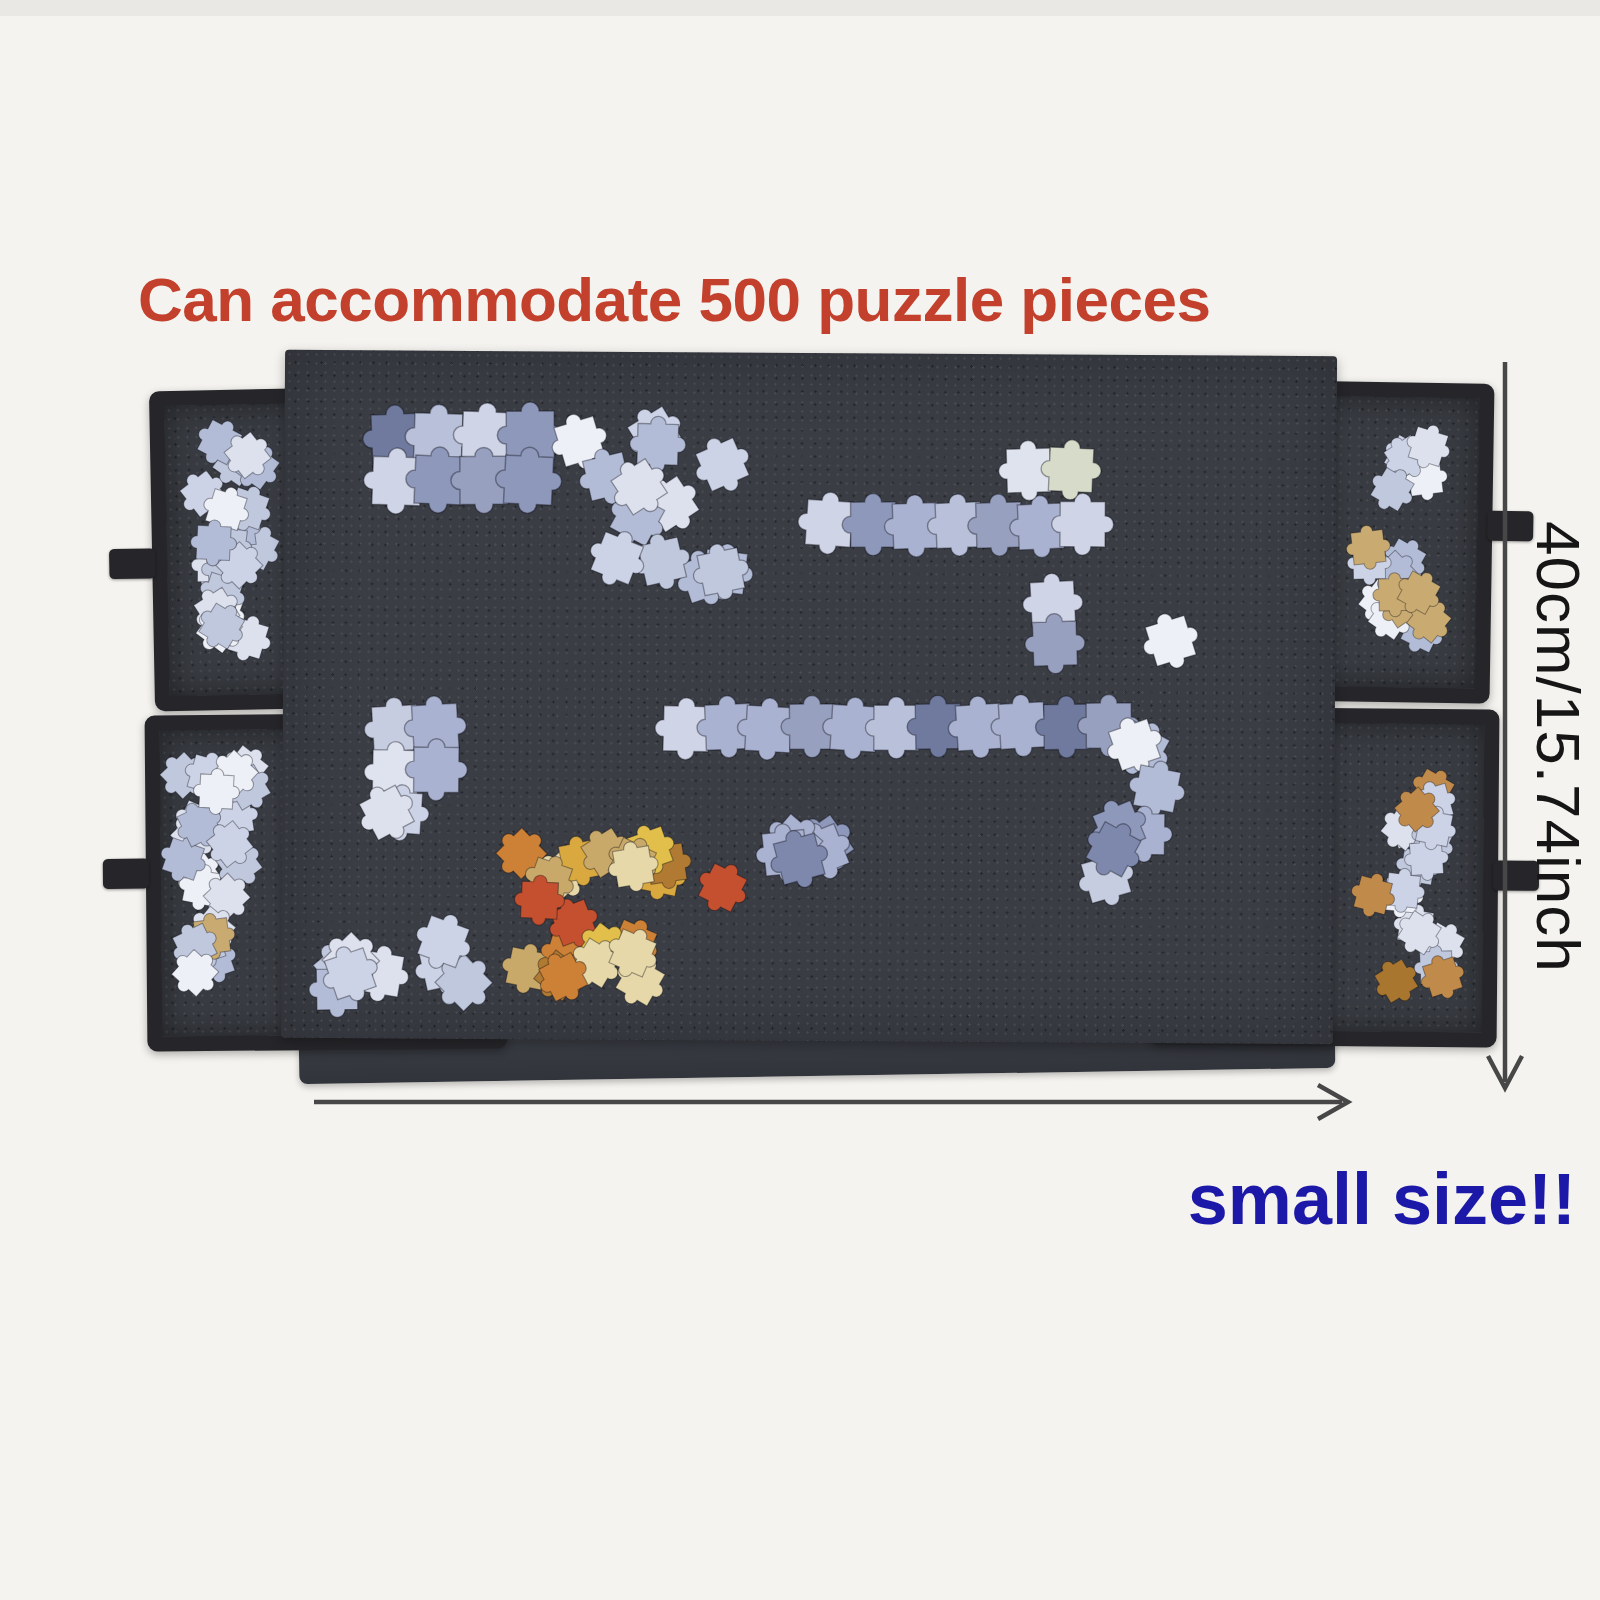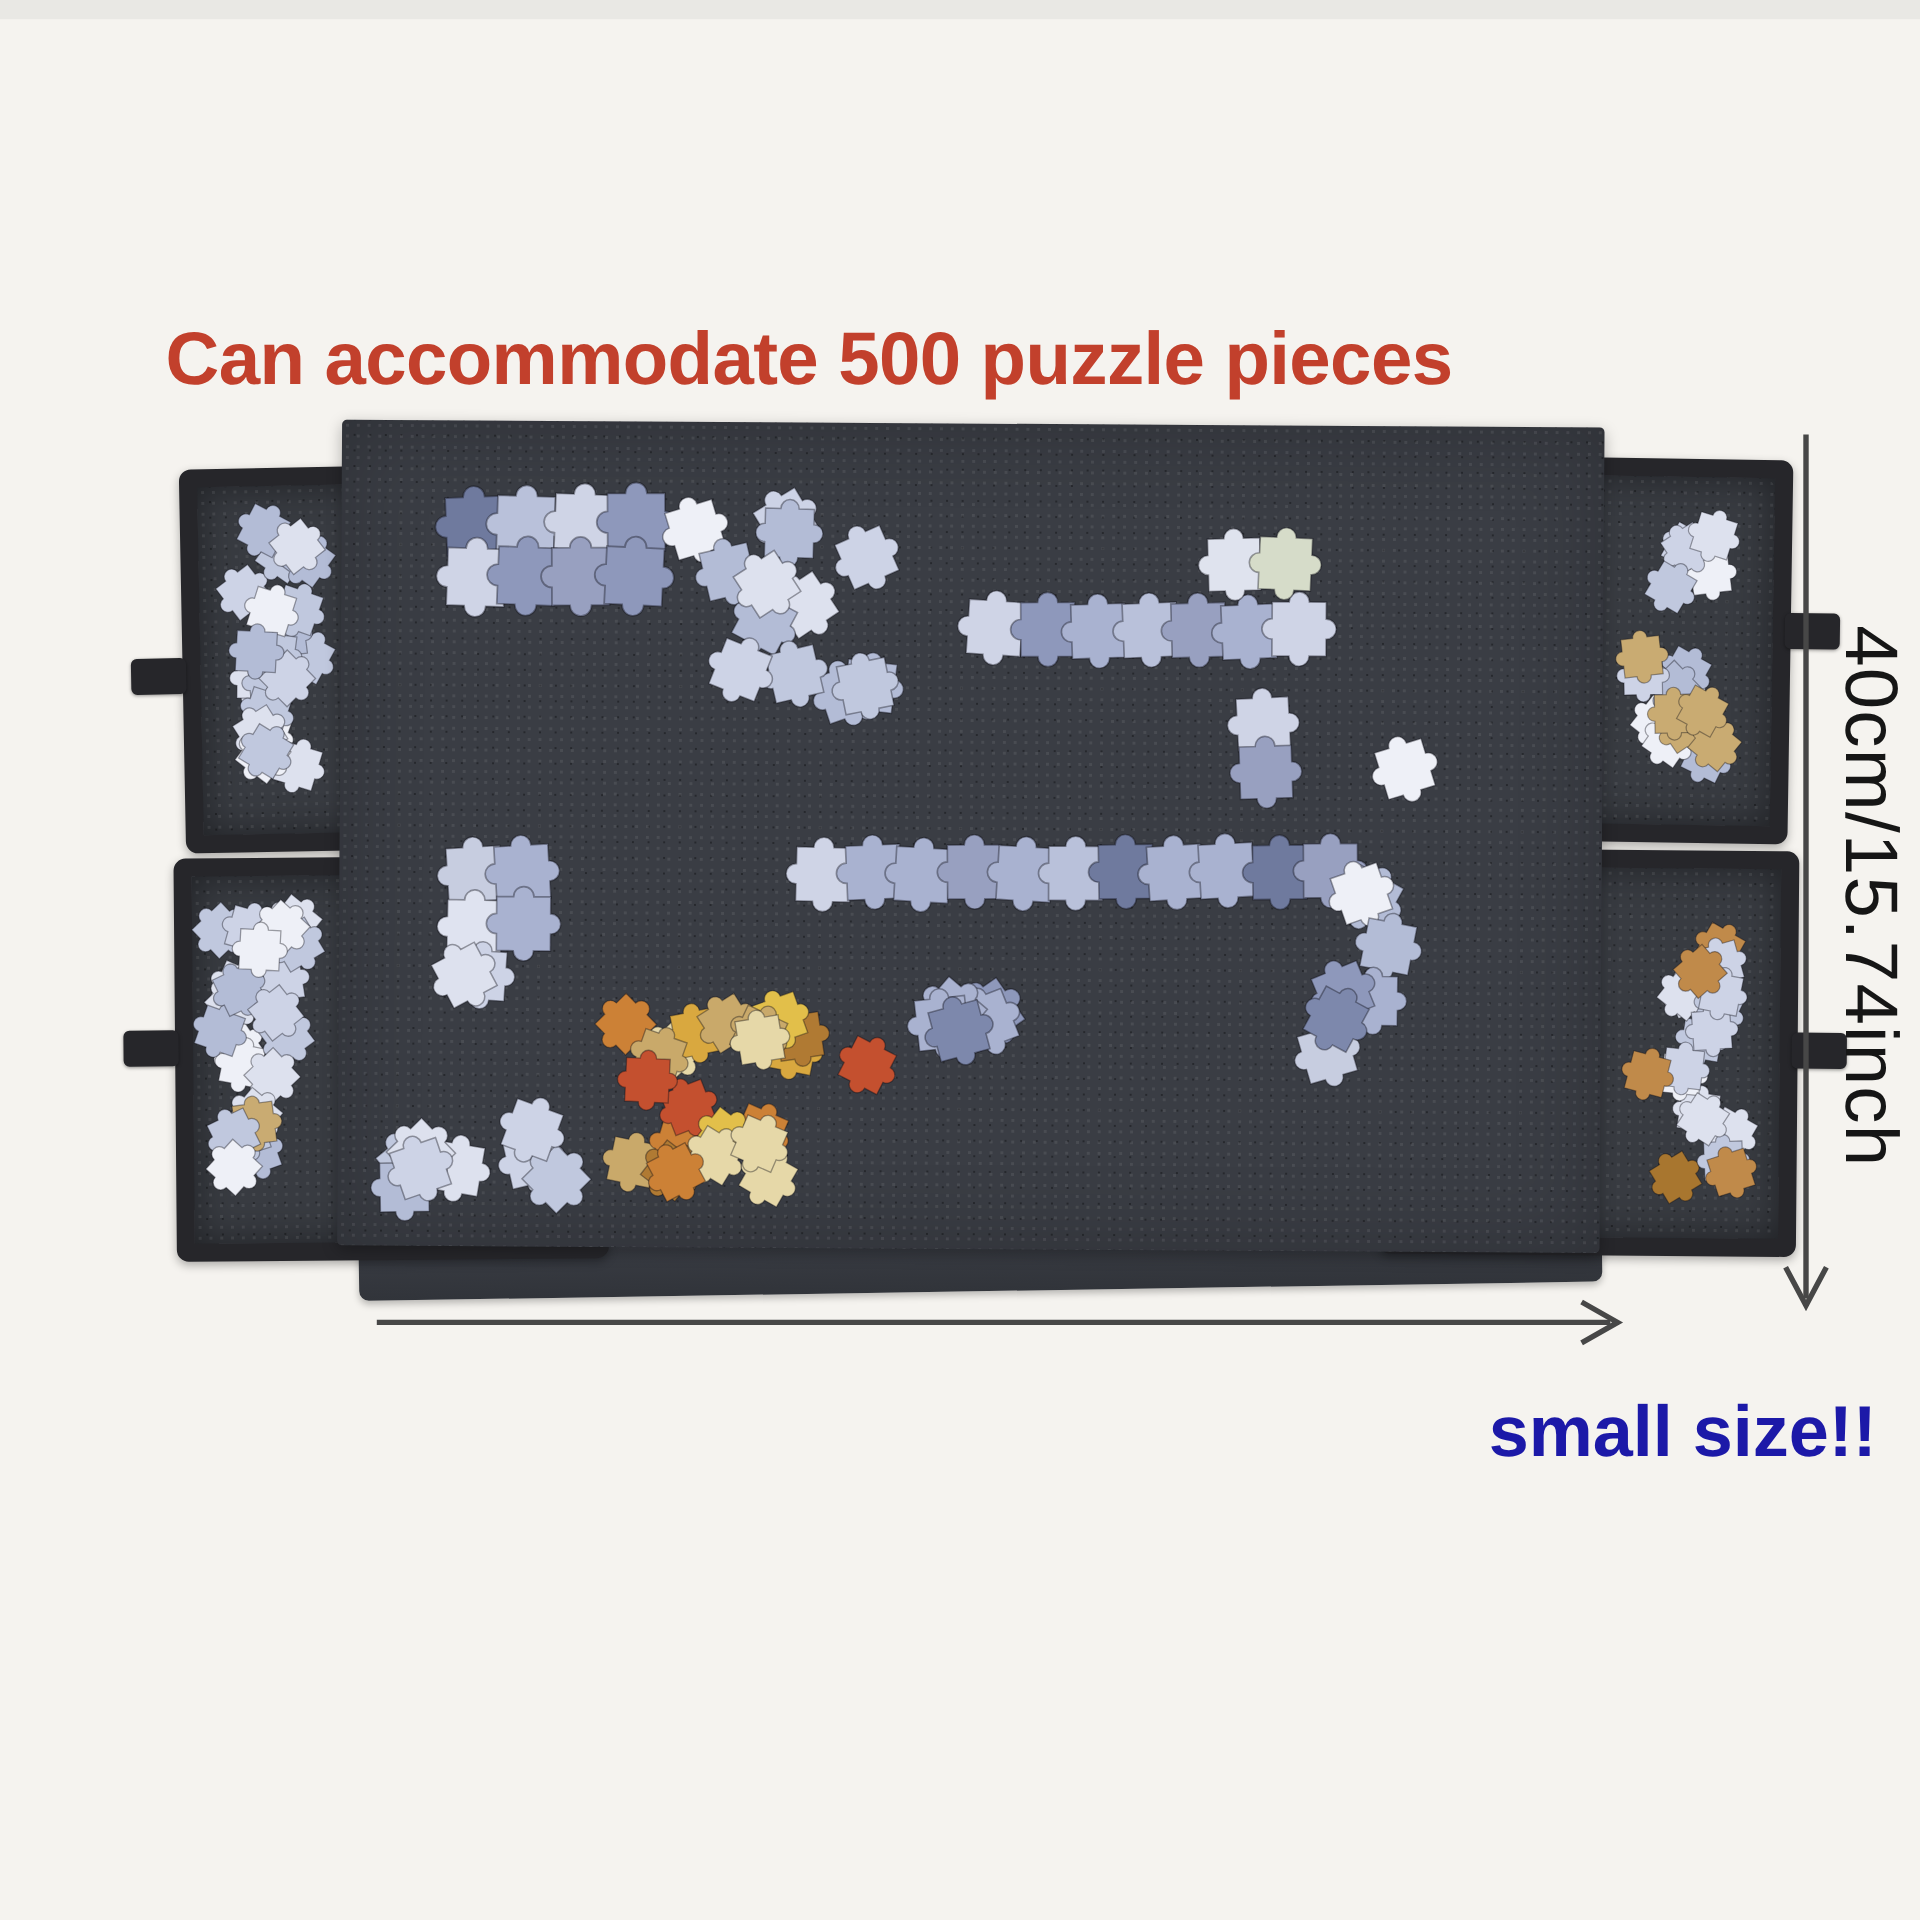--- a/index.html
+++ b/index.html
@@ -66,22 +66,22 @@
   .dim-h-label{
     position:absolute;left:595px;top:1102px;width:430px;text-align:center;
     font-size:54px;color:var(--ink,#161616);letter-spacing:1px;white-space:nowrap;z-index:6;
   }
   .dim-v-label{
     position:absolute;left:1594px;top:505px;
     transform:rotate(90deg);transform-origin:0 0;
     font-size:62px;color:var(--ink,#161616);letter-spacing:1px;white-space:nowrap;z-index:6;
   }
   .caption{
-    position:absolute;right:36px;top:1142px;
-    font-size:60px;font-weight:700;color:var(--blue,#1c19a8);
+    position:absolute;right:24px;top:1142px;
+    font-size:72px;font-weight:700;color:var(--blue,#1c19a8);
     white-space:nowrap;z-index:6;
   }
 </style>
 </head>
 <body>
 
 <div class="stage" id="stage" style="--bg: #f5f3ef; --title: #c2402c; --board: #3a3d44; --frame: #26262a; --felt: #383b41; --line: #474747; --ink: #161616; --blue: #1c19a8;">
 
   <div class="title">Can accommodate 500 puzzle pieces</div>
 

